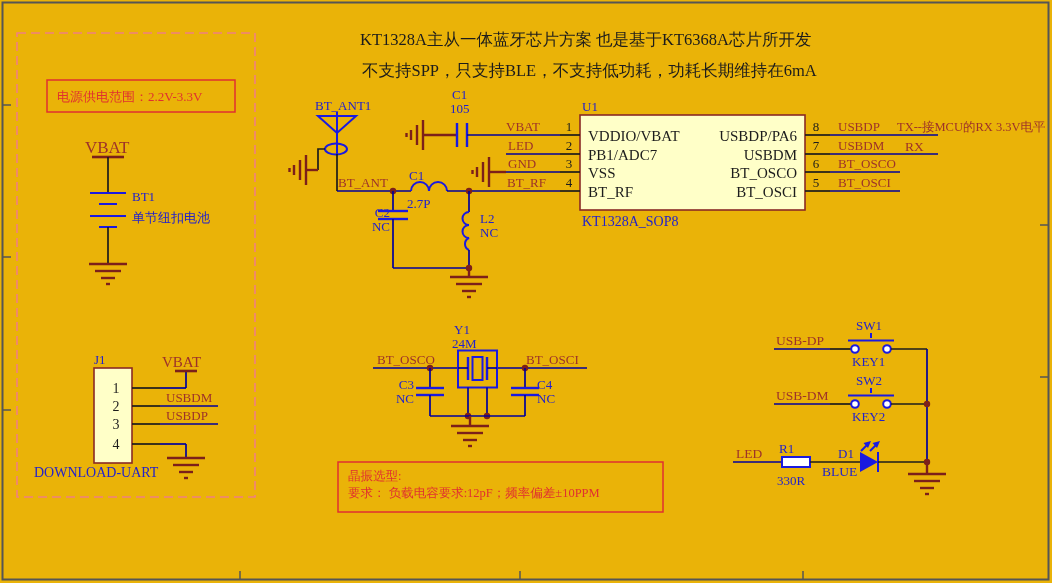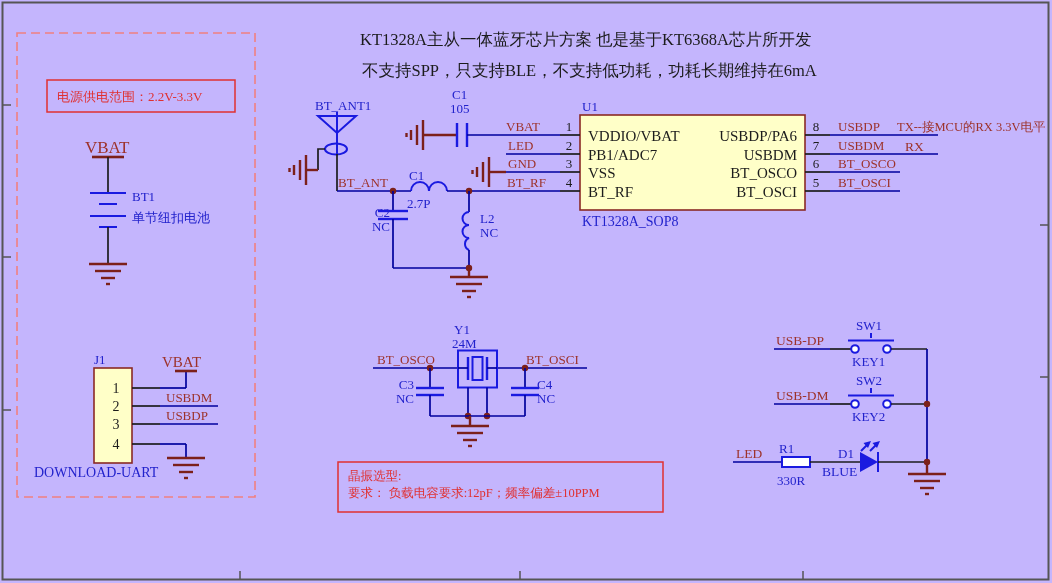--- a/index.html
+++ b/index.html
@@ -1,21 +1,21 @@
 <!DOCTYPE html>
 <html style="--wire: #00009c; --symbol: #1a1ae0; --label-blue: #2222cc; --net-label: #9d322a; --power-ground: #7c201a; --note-red: #e03030; --dashed-box: #f08080; --ic-fill: #ffffc8; --ic-border: #8a2a25; --black: #1c1c1c; --border-gray: #555555;"><head>
 <meta charset="utf-8">
 <style>
   :root{
     --wire:#00009c; --symbol:#1a1ae0; --label-blue:#2222cc; --net-label:#9d322a;
     --power-ground:#7c201a; --note-red:#e03030; --dashed-box:#f08080;
     --ic-fill:#ffffc8; --ic-border:#8a2a25; --black:#1c1c1c; --border-gray:#555555;
   }
   html,body{margin:0;padding:0;background:#fff;}
-  .sheet{position:relative;width:1052px;height:583px;background:#c4b5fd;overflow:hidden;}
+  .sheet{position:relative;width:1052px;height:583px;background:#eab308;overflow:hidden;}
   svg text{font-family:"Liberation Serif","DejaVu Serif",serif;}
   .wire{stroke:var(--wire);stroke-width:1.7;fill:none}
   .stub{stroke:var(--black);stroke-width:1.7;fill:none}
   .sym{stroke:var(--symbol);stroke-width:2;fill:none}
   .sym24{stroke-width:2.4}
   .symf{fill:var(--symbol);stroke:none}
   .gnd{stroke:var(--power-ground);stroke-width:2.4;fill:none}
   .pwrbar{stroke:var(--power-ground);stroke-width:2.6}
   .dot{fill:var(--power-ground);stroke:none}
   .tblue{fill:var(--label-blue)}

